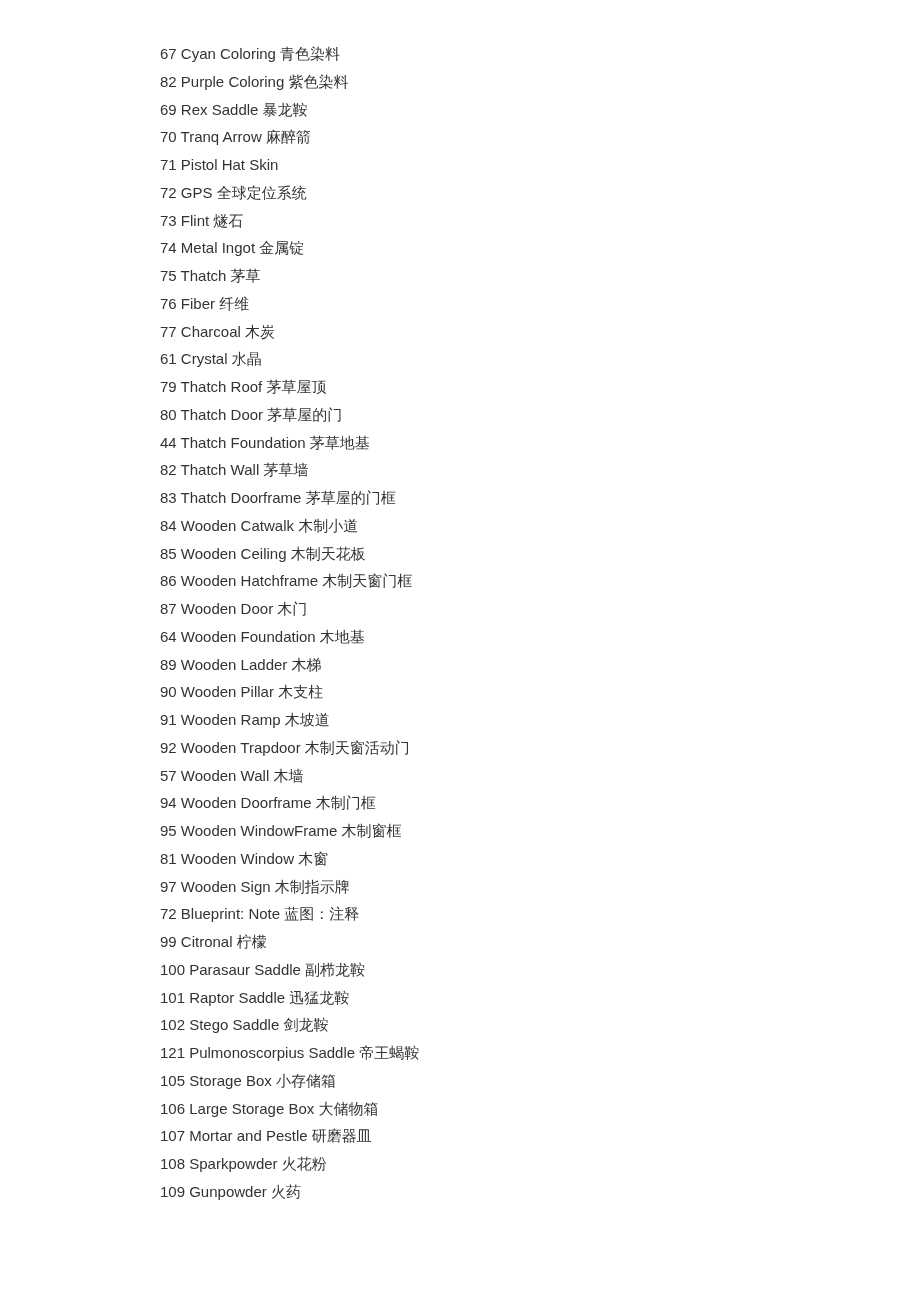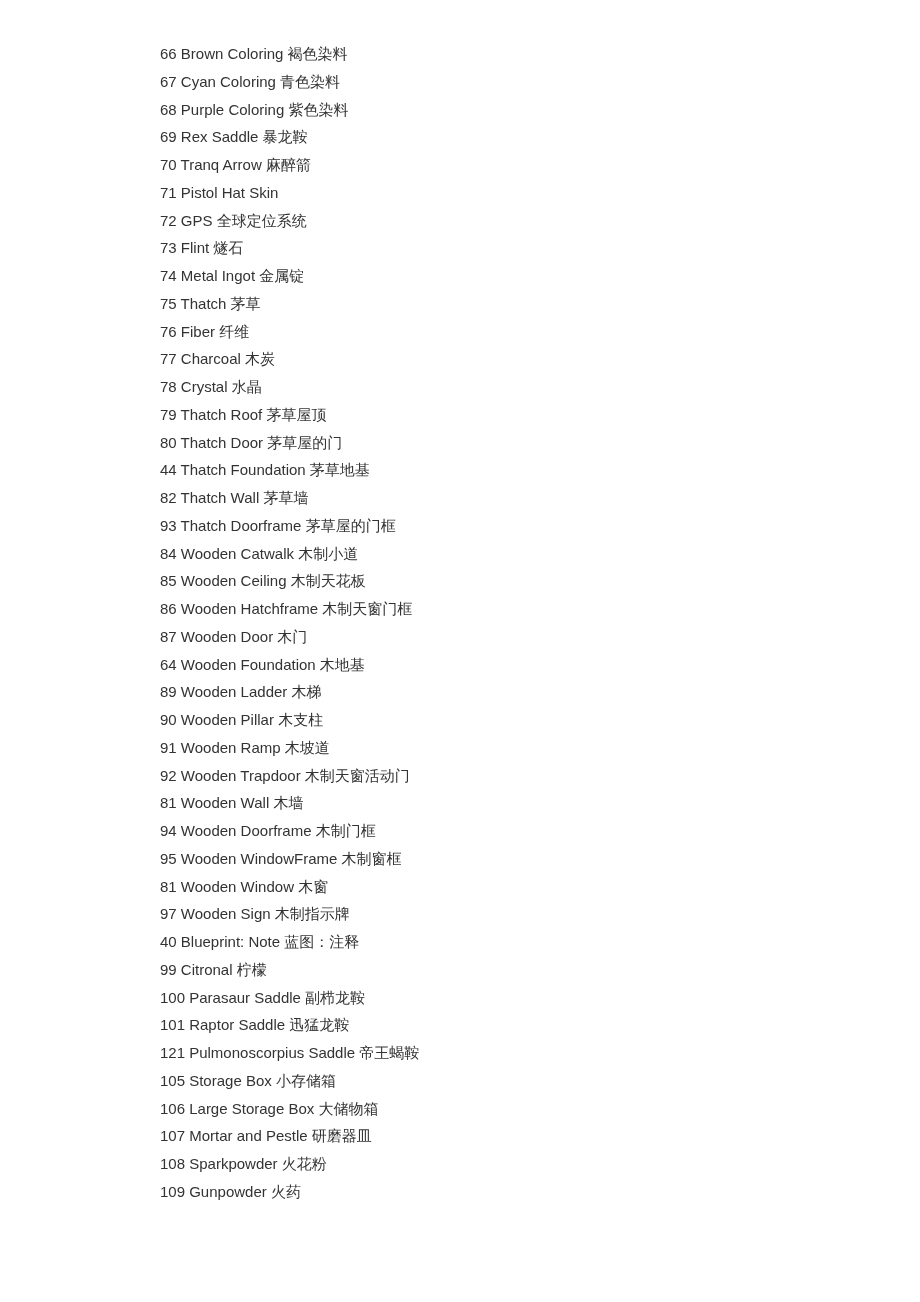--- a/index.html
+++ b/index.html
@@ -21,55 +21,55 @@
       line-height: 1.85;
     }
     .item-list li {
       white-space: nowrap;
     }
   </style>
 </head>
 <body>
 
 <ul class="item-list" id="item-list-container">
-<li>66 Brown Coloring 褐色染料</li>
     <li>67 Cyan Coloring 青色染料</li>
-    <li>68 Purple Coloring 紫色染料</li>
+    <li>82 Purple Coloring 紫色染料</li>
     <li>69 Rex Saddle 暴龙鞍</li>
     <li>70 Tranq Arrow 麻醉箭</li>
     <li>71 Pistol Hat Skin</li>
     <li>72 GPS 全球定位系统</li>
     <li>73 Flint 燧石</li>
     <li>74 Metal Ingot 金属锭</li>
     <li>75 Thatch 茅草</li>
     <li>76 Fiber 纤维</li>
     <li>77 Charcoal 木炭</li>
-    <li>78 Crystal 水晶</li>
+    <li>61 Crystal 水晶</li>
     <li>79 Thatch Roof 茅草屋顶</li>
     <li>80 Thatch Door 茅草屋的门</li>
     <li>44 Thatch Foundation 茅草地基</li>
     <li>82 Thatch Wall 茅草墙</li>
-    <li>93 Thatch Doorframe 茅草屋的门框</li>
+    <li>83 Thatch Doorframe 茅草屋的门框</li>
     <li>84 Wooden Catwalk 木制小道</li>
     <li>85 Wooden Ceiling 木制天花板</li>
     <li>86 Wooden Hatchframe 木制天窗门框</li>
     <li>87 Wooden Door 木门</li>
     <li>64 Wooden Foundation 木地基</li>
     <li>89 Wooden Ladder 木梯</li>
     <li>90 Wooden Pillar 木支柱</li>
     <li>91 Wooden Ramp 木坡道</li>
     <li>92 Wooden Trapdoor 木制天窗活动门</li>
-    <li>81 Wooden Wall 木墙</li>
+    <li>57 Wooden Wall 木墙</li>
     <li>94 Wooden Doorframe 木制门框</li>
     <li>95 Wooden WindowFrame 木制窗框</li>
     <li>81 Wooden Window 木窗</li>
     <li>97 Wooden Sign 木制指示牌</li>
-    <li>40 Blueprint: Note 蓝图：注释</li>
+    <li>72 Blueprint: Note 蓝图：注释</li>
     <li>99 Citronal 柠檬</li>
     <li>100 Parasaur Saddle 副栉龙鞍</li>
     <li>101 Raptor Saddle 迅猛龙鞍</li>
+    <li>102 Stego Saddle 剑龙鞍</li>
     <li>121 Pulmonoscorpius Saddle 帝王蝎鞍</li>
     <li>105 Storage Box 小存储箱</li>
     <li>106 Large Storage Box 大储物箱</li>
     <li>107 Mortar and Pestle 研磨器皿</li>
     <li>108 Sparkpowder 火花粉</li>
     <li>109 Gunpowder 火药</li>
   </ul>
 
 </body></html>

